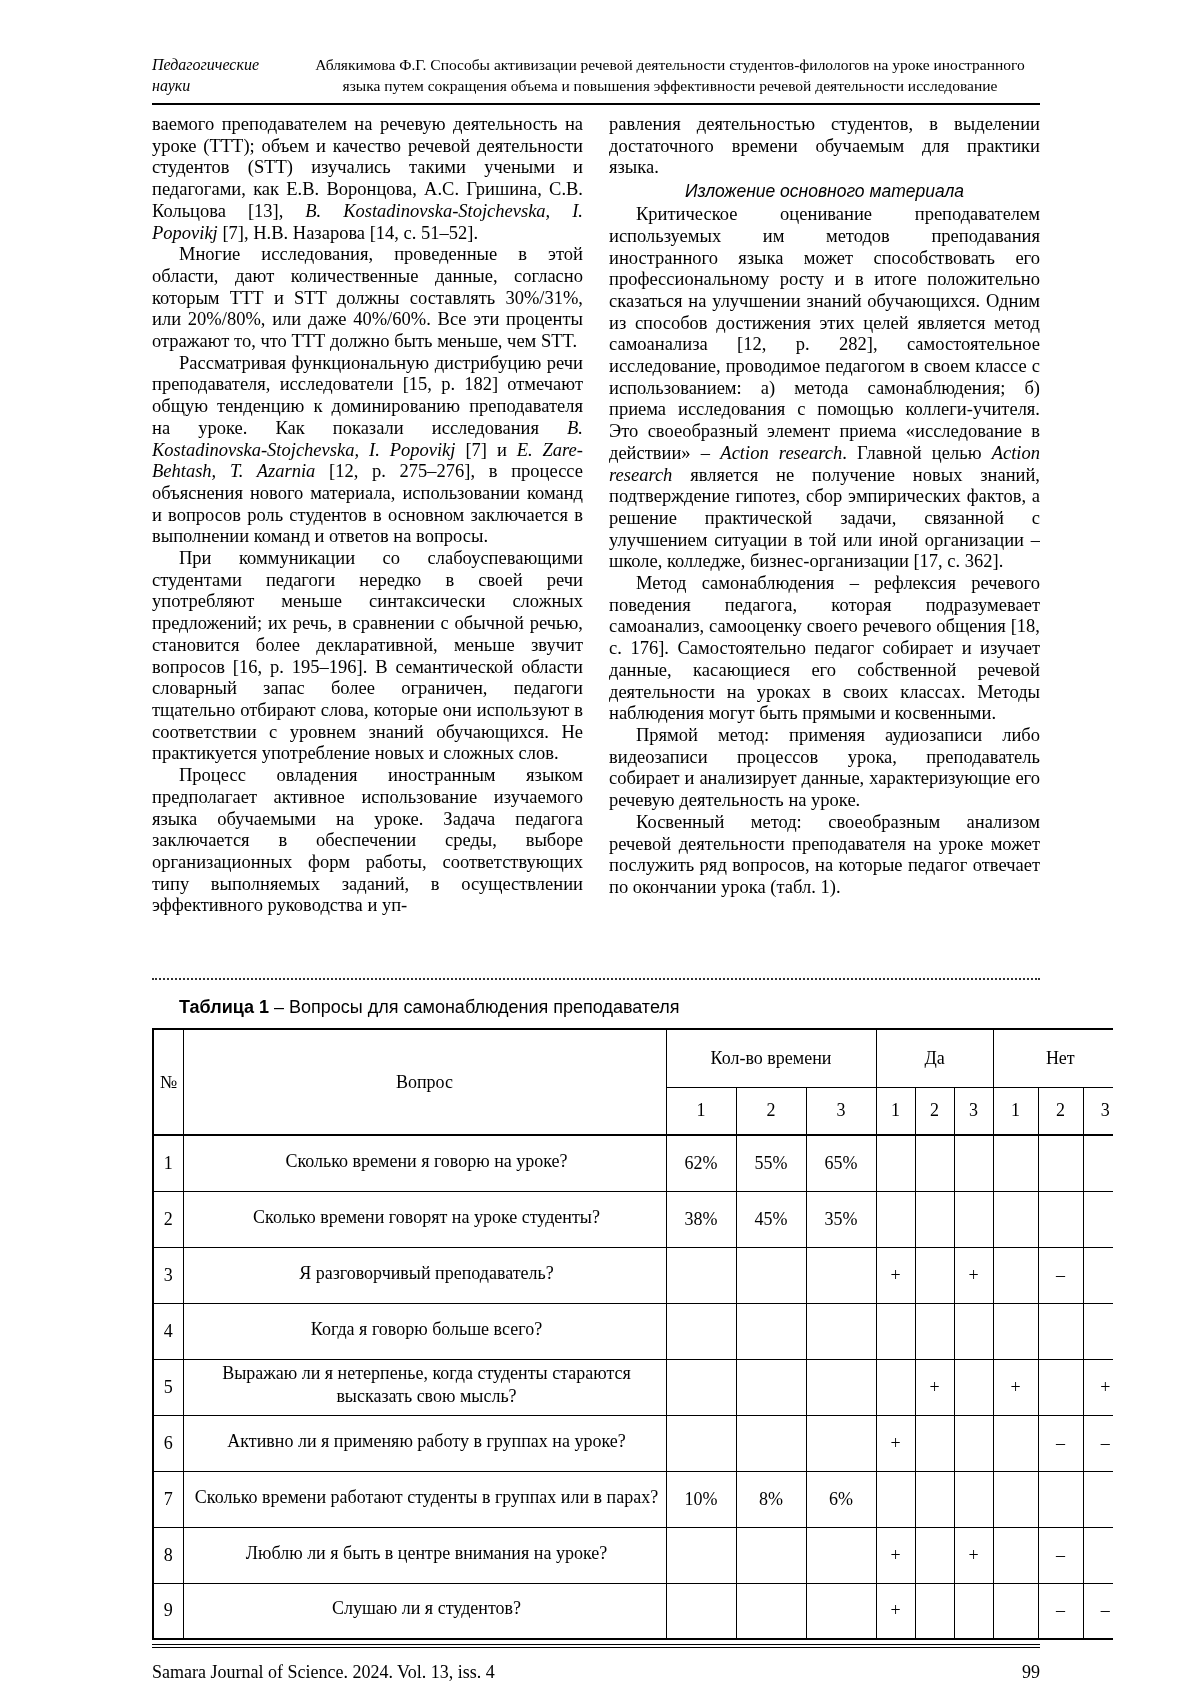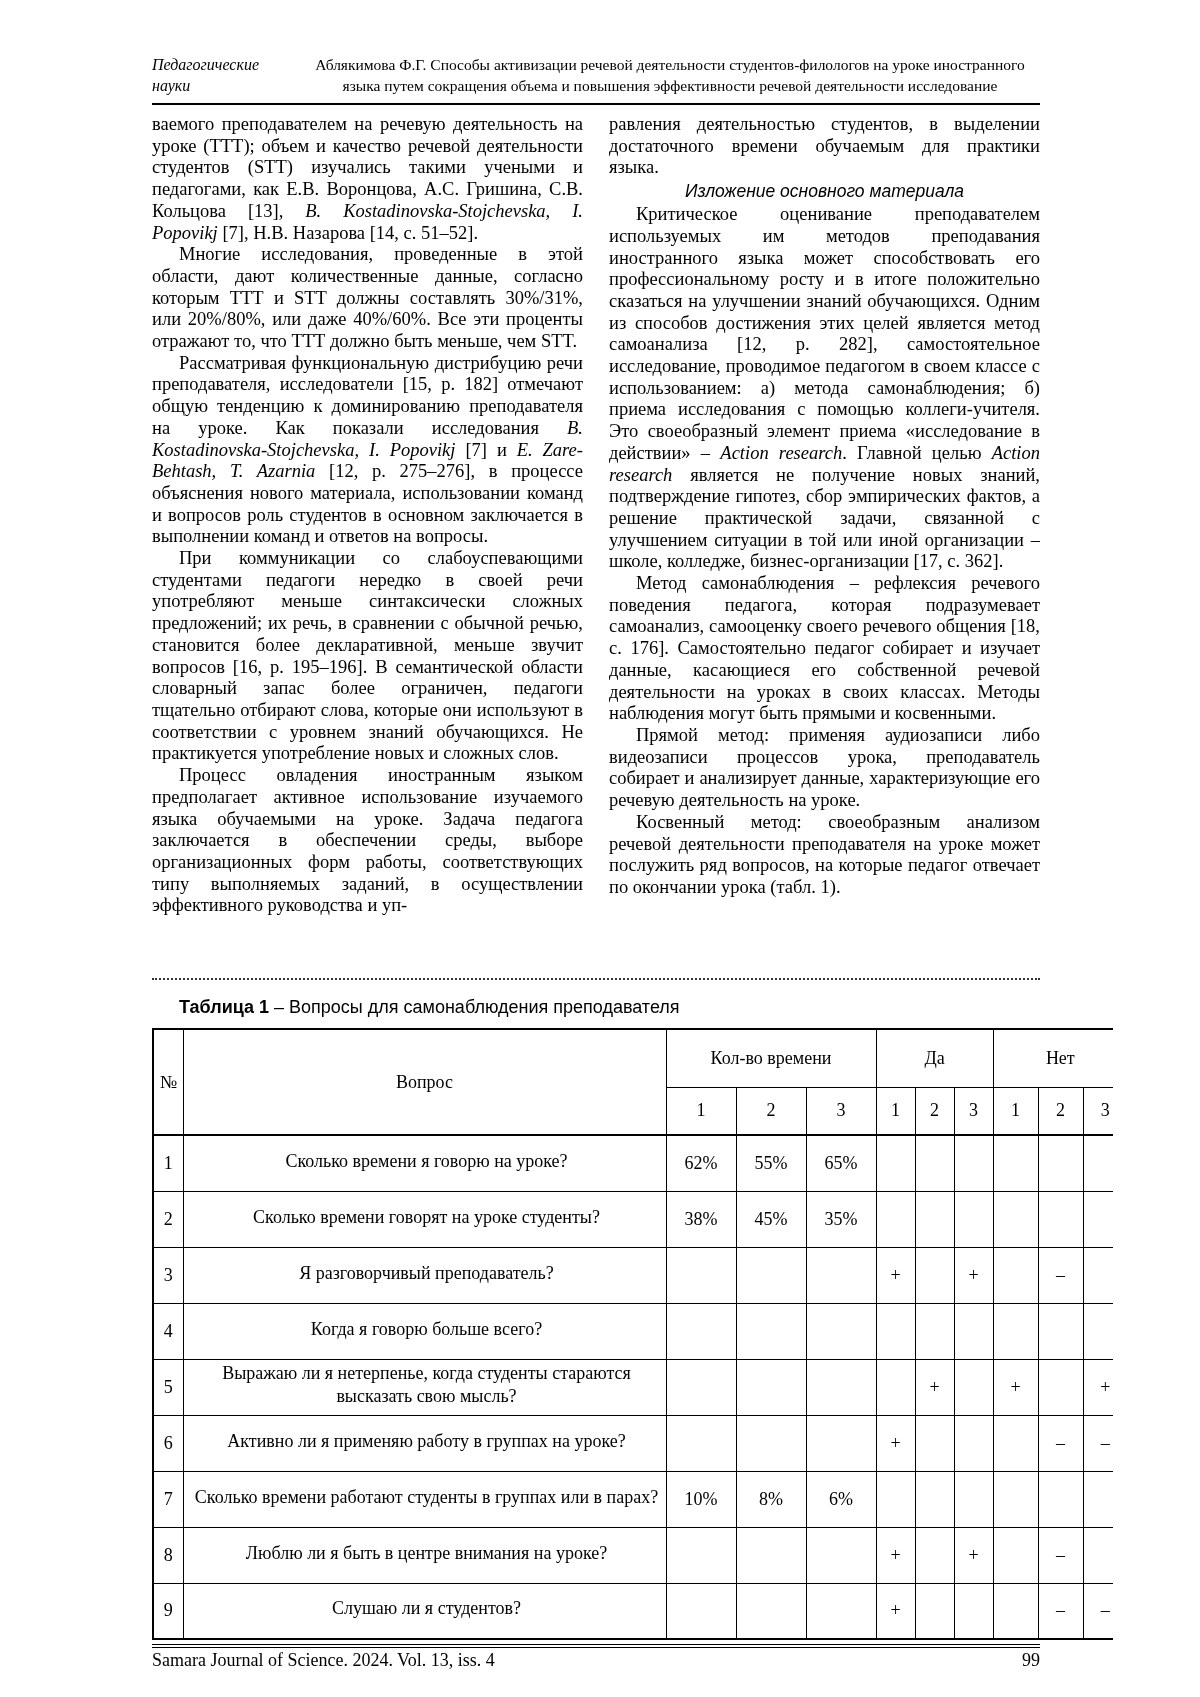--- a/index.html
+++ b/index.html
@@ -103,21 +103,21 @@
   
   .footer-rule {
     margin-top: 4px;
     border-top: 4px double #000;
     height: 0;
   }
   .page-footer {
     display: flex;
     justify-content: space-between;
     font-size: 18px;
-    margin-top: 2px;
+    margin-top: 14px;
   }
 </style>
 </head>
 <body>
 
 <div class="page">
 
   <div class="page-header">
     <div class="journal-section">Педагогические науки</div>
     <div class="running-title">Аблякимова Ф.Г. Способы активизации речевой деятельности студентов-филологов на уроке иностранного языка путем сокращения объема и повышения эффективности речевой деятельности исследование</div>

